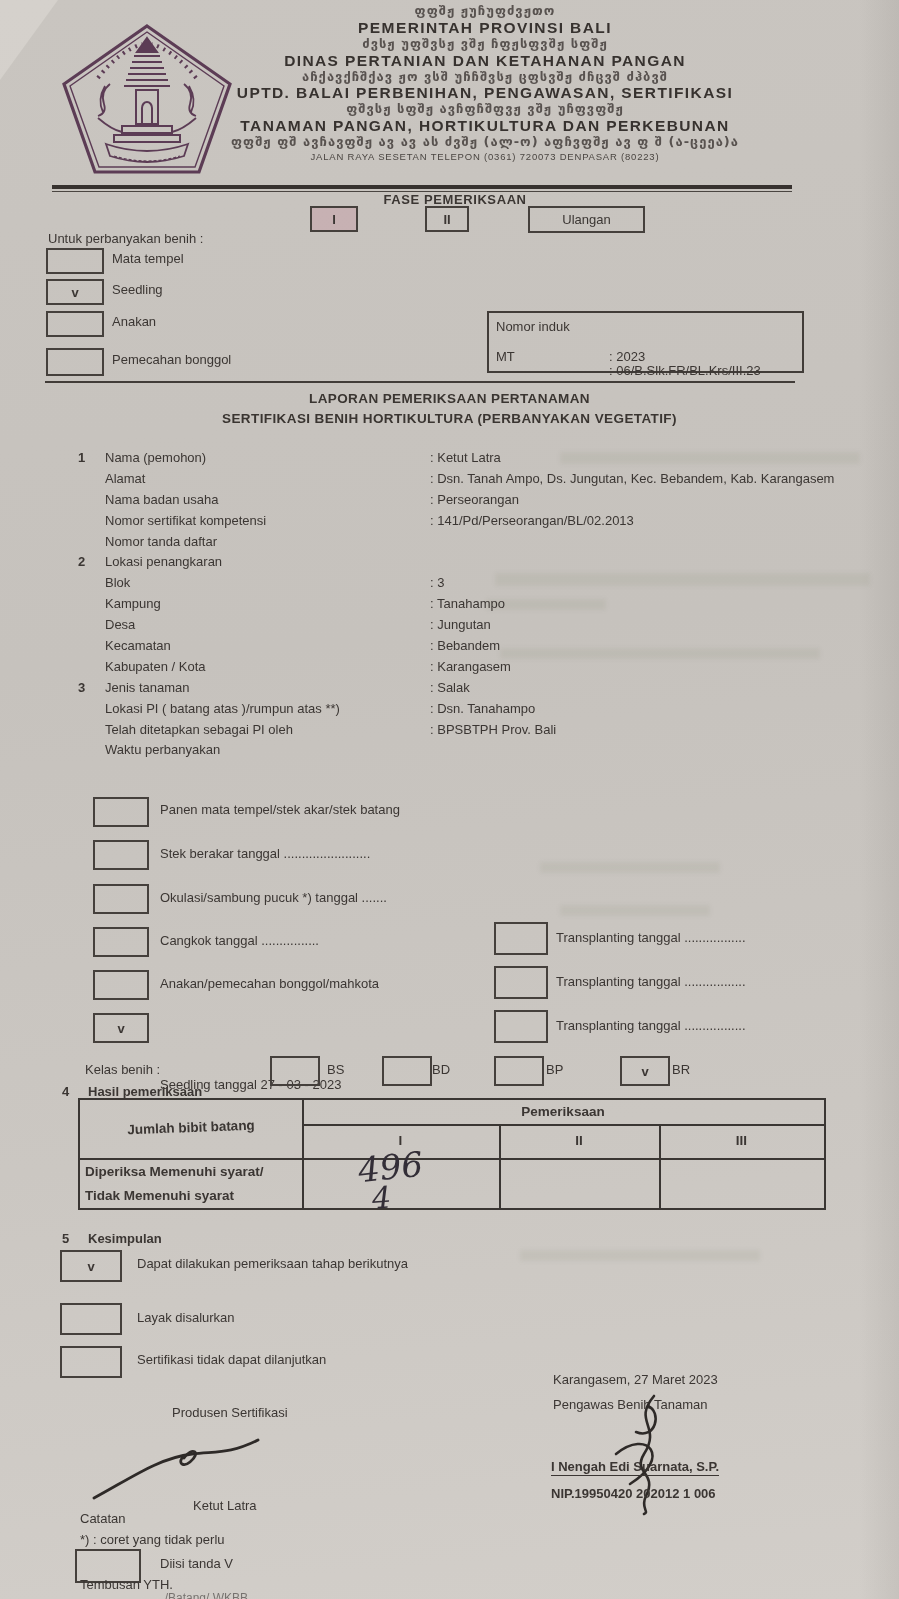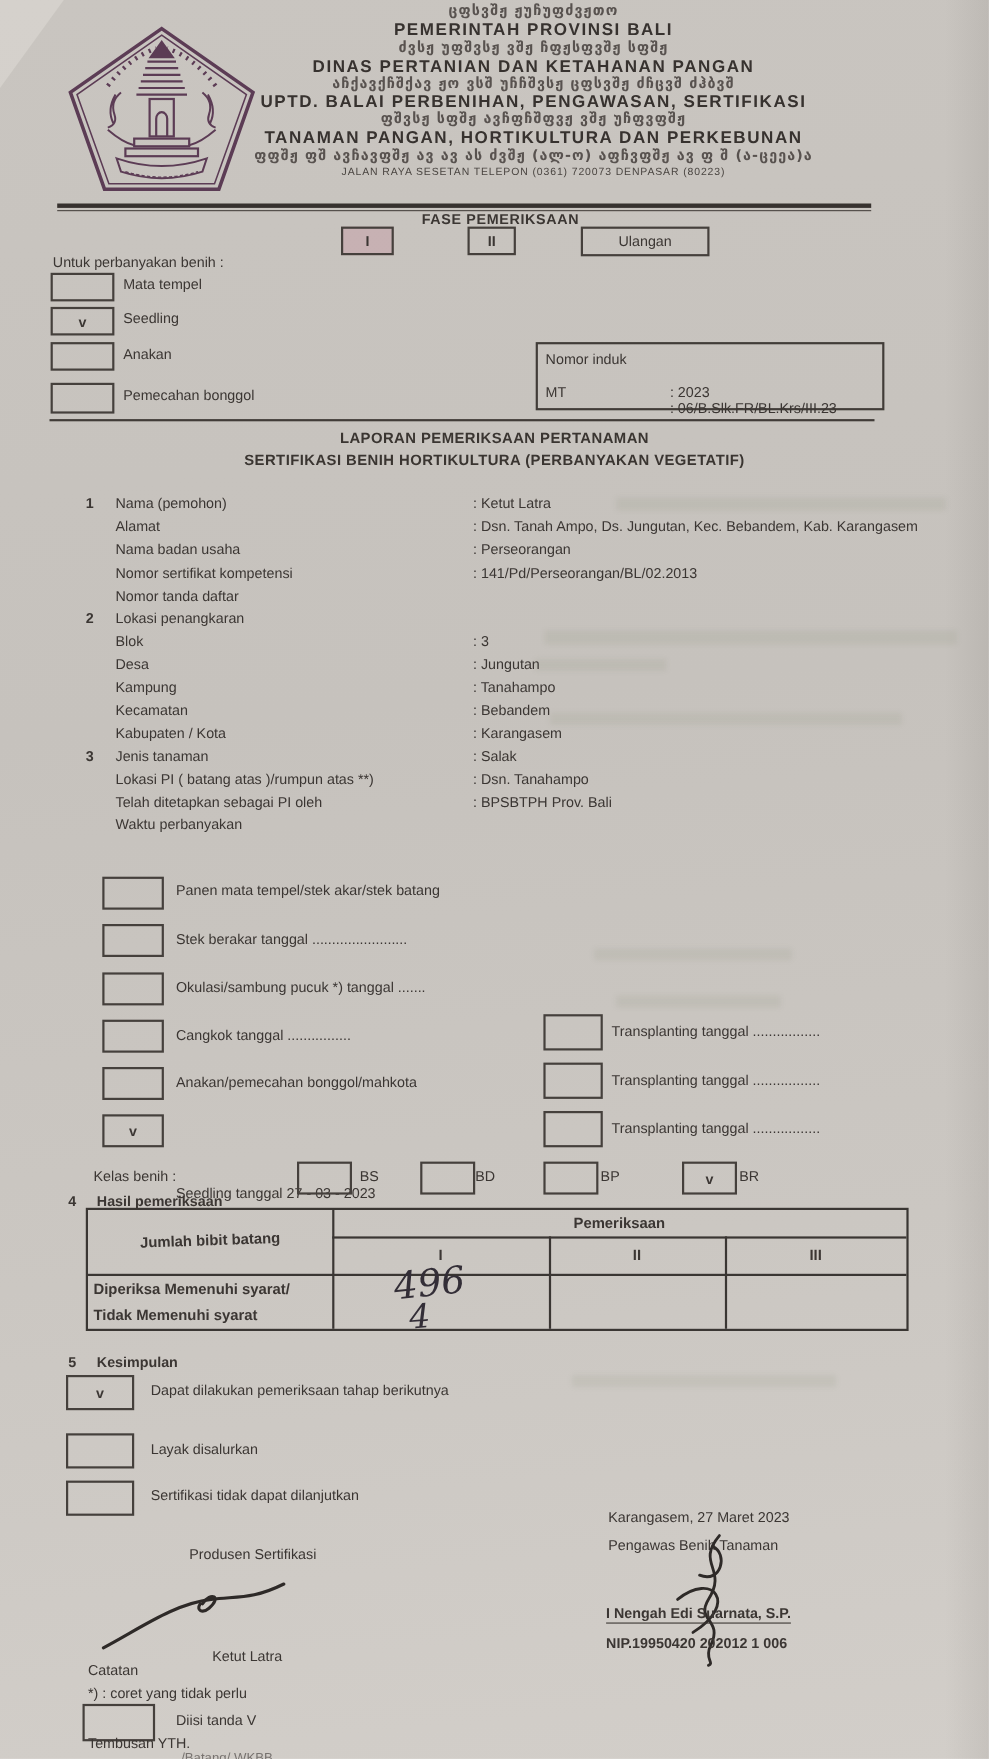--- a/index.html
+++ b/index.html
@@ -90,21 +90,21 @@
         <path d="M40,56 q20,-26 44,-34" stroke-width="4" stroke-dasharray="2,5"></path>
         <path d="M138,56 q-20,-26 -44,-34" stroke-width="4" stroke-dasharray="2,5"></path>
 
         <path d="M48,122 q41,14 82,0 l-4,12 q-37,12 -74,0 Z" stroke-width="1.8"></path>
         <path d="M56,134 q33,10 66,0" stroke-width="1.2" stroke-dasharray="3,2"></path>
       </g>
     </svg>
   </div>
 
   <div class="hdr-block">
-    <div class="script">ცფსვშჟ ჟუჩუფძვჟთო</div>
+    <div class="script">ფფშჟ ჟუჩუფძვჟთო</div>
     <div class="org">PEMERINTAH PROVINSI BALI</div>
     <div class="script">ძვსჟ უფშვსჟ ვშჟ ჩფჟსფვშჟ სფშჟ</div>
     <div class="org">DINAS PERTANIAN DAN KETAHANAN PANGAN</div>
     <div class="script">აჩქავქჩშქავ ჟო ვსშ უჩჩშვსჟ ცფსვშჟ ძჩცვშ ძჰბვშ</div>
     <div class="org">UPTD. BALAI PERBENIHAN, PENGAWASAN, SERTIFIKASI</div>
     <div class="script">ფშვსჟ სფშჟ ავჩფჩშფვჟ ვშჟ უჩფვფშჟ</div>
     <div class="org">TANAMAN PANGAN, HORTIKULTURA DAN PERKEBUNAN</div>
     <div class="script">ფფშჟ ფშ ავჩავფშჟ ავ ავ ას ძვშჟ (ალ-ო) აფჩვფშჟ ავ ფ შ (ა-ცეეა)ა</div>
     <div class="addr">JALAN RAYA SESETAN TELEPON (0361) 720073 DENPASAR (80223)</div>
   </div>
@@ -185,27 +185,27 @@
         <span class="dlabel">Lokasi penangkaran</span>
         <span class="dvalue"></span>
       </div>
     <div class="drow">
         <span class="dnum"></span>
         <span class="dlabel">Blok</span>
         <span class="dvalue">: 3</span>
       </div>
     <div class="drow">
         <span class="dnum"></span>
+        <span class="dlabel">Kampung</span>
+        <span class="dvalue">: Tanahampo</span>
+      </div>
+    <div class="drow">
+        <span class="dnum"></span>
         <span class="dlabel">Desa</span>
         <span class="dvalue">: Jungutan</span>
-      </div>
-    <div class="drow">
-        <span class="dnum"></span>
-        <span class="dlabel">Kampung</span>
-        <span class="dvalue">: Tanahampo</span>
       </div>
     <div class="drow">
         <span class="dnum"></span>
         <span class="dlabel">Kecamatan</span>
         <span class="dvalue">: Bebandem</span>
       </div>
     <div class="drow">
         <span class="dnum"></span>
         <span class="dlabel">Kabupaten / Kota</span>
         <span class="dvalue">: Karangasem</span>

